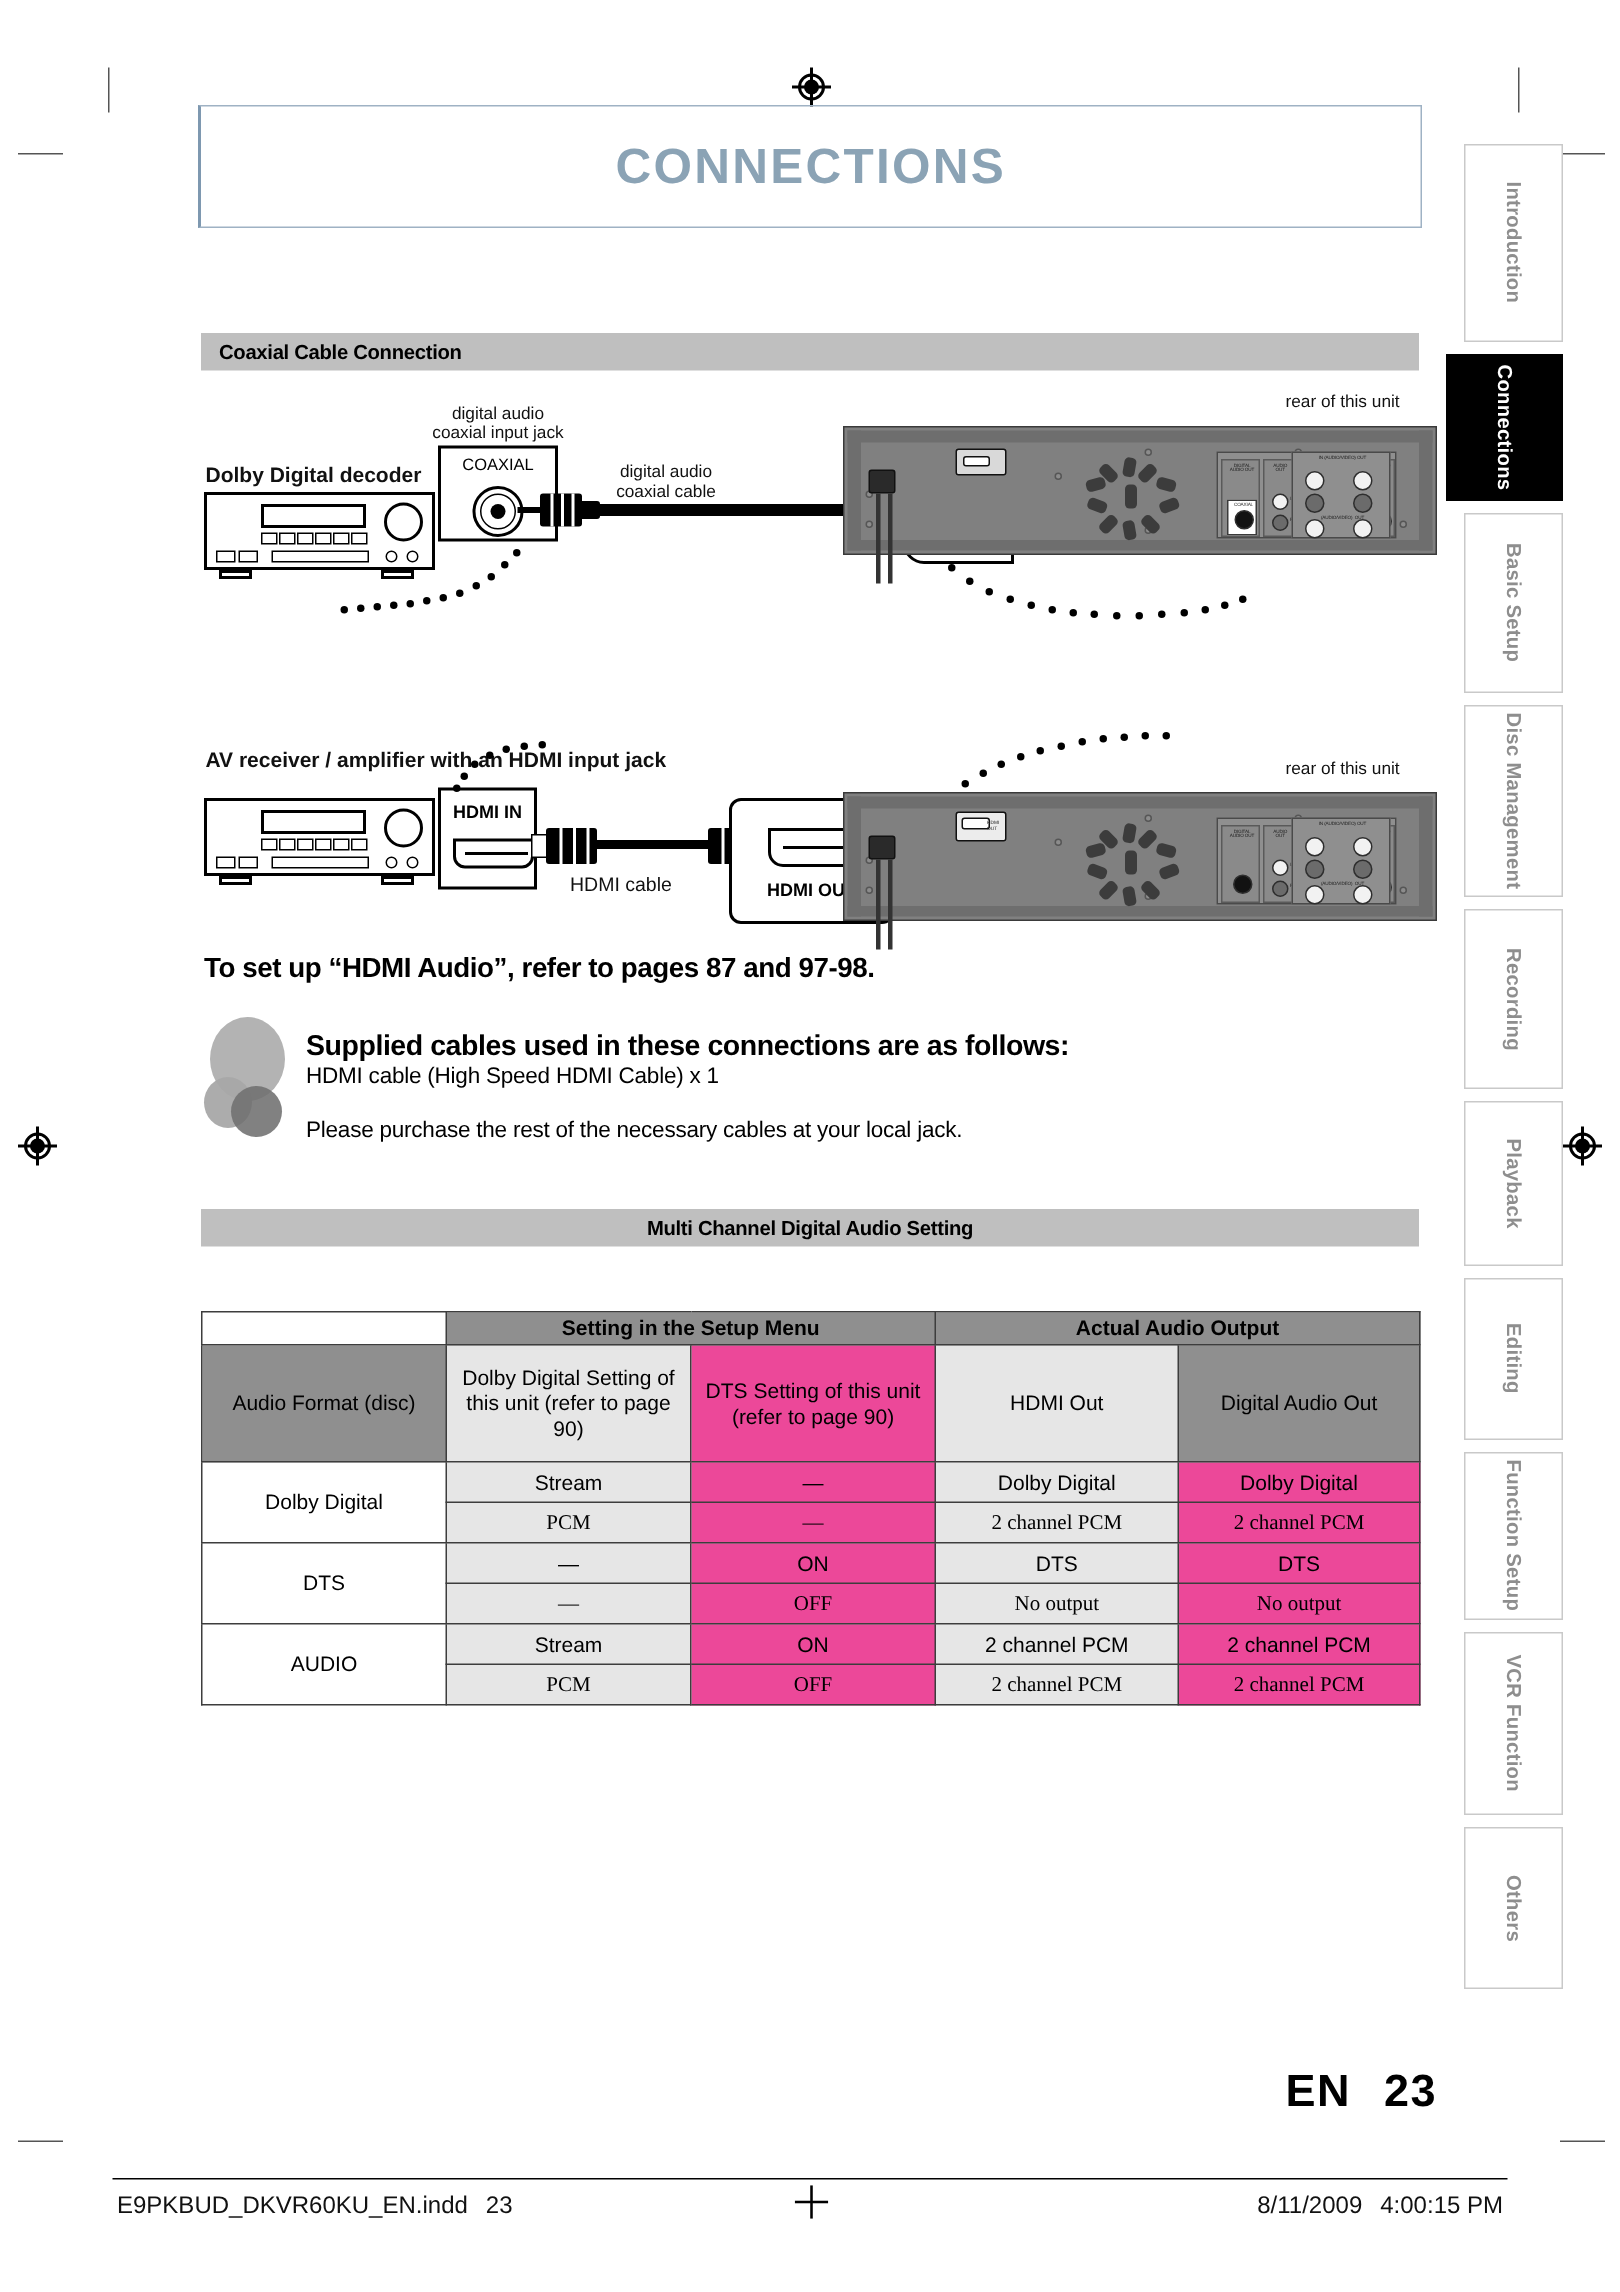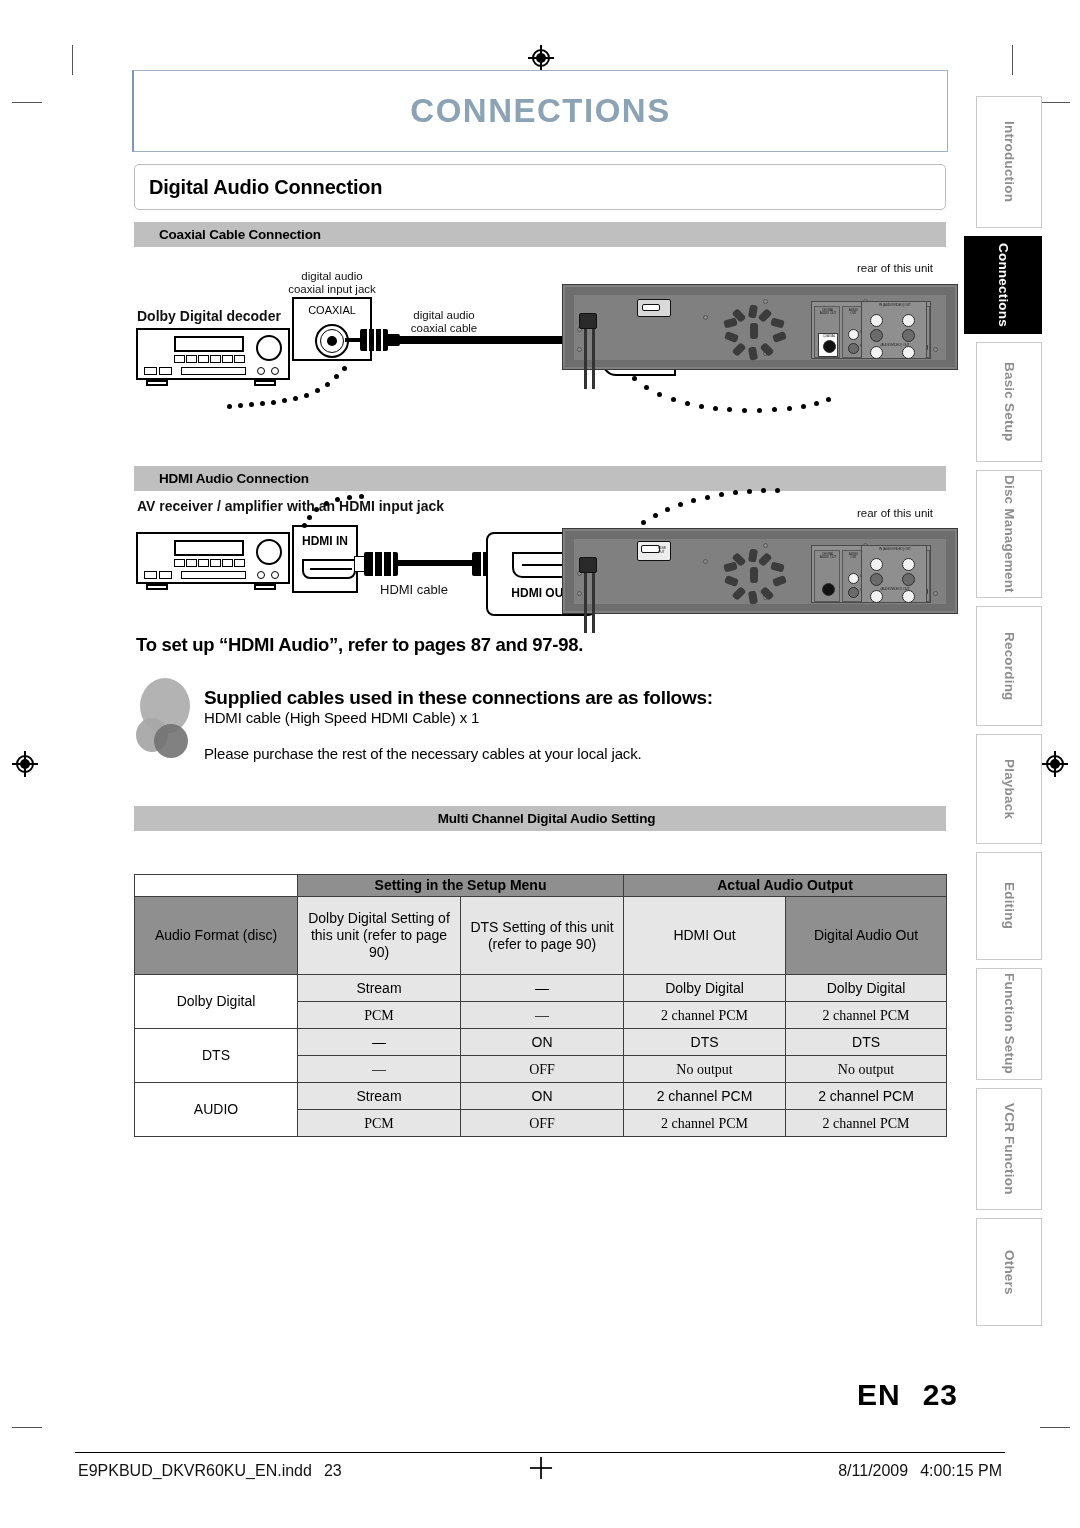--- a/index.html
+++ b/index.html
@@ -40,21 +40,21 @@
     position:absolute; left:2px; top:94px; width:812px; height:46px;
     border:1px solid #bcbcbc; border-radius:5px;
     display:flex; align-items:center; padding-left:14px;
   }
   .section-box .t { font-size:20px; font-weight:bold; letter-spacing:-0.2px; }
 
   .subbar {
     position:absolute; left:2px; width:812px; height:25px;
     background:#bfbfbf; display:flex; align-items:center; padding-left:12px;
   }
-  .subbar .t { font-size:13.5px; font-weight:bold; letter-spacing:-0.2px;margin-left:13px; }
+  .subbar .t { font-size:13.5px; font-weight:bold; letter-spacing:-0.2px; }
   .subbar.center { justify-content:center; padding-left:0; }
 
   
   .lbl { position:absolute; font-size:11.5px; line-height:13px; color:#111; white-space:pre; }
   .lbl.c { text-align:center; }
   .lbl.b { font-weight:bold; }
 
   .amp { position:absolute; border:2px solid #000; background:#fff; }
   .amp .screen { position:absolute; border:2px solid #000; background:#fff; }
   .amp .knob { position:absolute; border:2px solid #000; border-radius:50%; background:#fff; }
@@ -102,21 +102,21 @@
   .blob.c { background:#6f6f6f; opacity:.88; }
   .bodytext { position:absolute; font-size:15px; line-height:22px; letter-spacing:-0.15px; }
 
   
   table.ma { position:absolute; border-collapse:collapse; table-layout:fixed; }
   table.ma td { border:1.5px solid #3d3d3d; text-align:center; vertical-align:middle;
                 font-size:14px; line-height:17px; padding:2px 3px; }
   td.hdr  { background:#8f8f8f; font-weight:bold; font-size:14px; }
   td.hdr2 { background:#8f8f8f; font-weight:normal; }
   td.lt   { background:#e6e6e6; }
-  td.dk   { background:#e5e5e5; }
+  td.dk   { background:#ec4899; }
   td.wh   { background:#ffffff; }
   td.blank{ border:none; background:transparent; }
   td.dashed-b { border-bottom:1.2px dotted #8a8a8a; }
   td.dashed-t { border-top:1.2px dotted #8a8a8a;font-family:Liberation Serif, serif; }
 
   
   .tabs { position:absolute; left:962px; top:96px; width:82px; height:1284px; }
   .tab {
     position:absolute; left:14px; width:66px;
     border:1px solid #c9c9c9; background:#fff;
@@ -165,23 +165,20 @@
     <b></b>
   </div>
 <div class="reg" style="left:528px; top:1455px; transform:scale(.85);"></div>
 
 <div class="page">
 
   <div class="title-box">
     <div class="t">CONNECTIONS</div>
   </div>
 
-  <div class="section-box">
-    <div class="t">Digital Audio Connection</div>
-  </div>
 
   <div class="subbar" style="top:152px;">
     <div class="t">Coaxial Cable Connection</div>
   </div>
 
   <div class="lbl c" style="left:130px; top:200px; width:140px;">digital audio</div>
   <div class="lbl c" style="left:122px; top:213px; width:156px;">coaxial input jack</div>
   <div class="lbl b" style="left:5px; top:240px; font-size:14px;">Dolby Digital decoder</div>
   <div class="lbl c" style="left:252px; top:239px; width:120px;">digital audio</div>
   <div class="lbl c" style="left:252px; top:252px; width:120px;">coaxial cable</div>
@@ -353,23 +350,20 @@
       <div class="jk wt" style="left:8px;  top:12px; width:13px; height:13px;"></div>
       <div class="jk wt" style="left:40px; top:12px; width:13px; height:13px;"></div>
       <div class="jk gr" style="left:8px;  top:27px; width:13px; height:13px;"></div>
       <div class="jk gr" style="left:40px; top:27px; width:13px; height:13px;"></div>
       <div class="tiny" style="left:0; top:42px; width:66px;">(AUDIO/VIDEO)  OUT</div>
       <div class="jk wt" style="left:8px;  top:44px; width:13px; height:13px;"></div>
       <div class="jk wt" style="left:40px; top:44px; width:13px; height:13px;"></div>
     </div>
   </div>
 
-  <div class="subbar" style="top:396px;">
-    <div class="t">HDMI Audio Connection</div>
-  </div>
 
   <div class="lbl b" style="left:5px; top:430px; font-size:14px;">AV receiver / amplifier with an HDMI input jack</div>
   <div class="lbl" style="left:725px; top:437px;">rear of this unit</div>
 
   <div class="amp" style="left:4px; top:462px; width:154px; height:52px;">
     <div class="screen" style="left:36px; top:6px; width:70px; height:16px;"></div>
     <div class="knob" style="left:118px; top:5px; width:26px; height:26px;"></div>
     <div class="bar" style="left:36px; top:25px; width:11px; height:8px;"></div>
     <div class="bar" style="left:48px; top:25px; width:11px; height:8px;"></div>
     <div class="bar" style="left:60px; top:25px; width:11px; height:8px;"></div>

